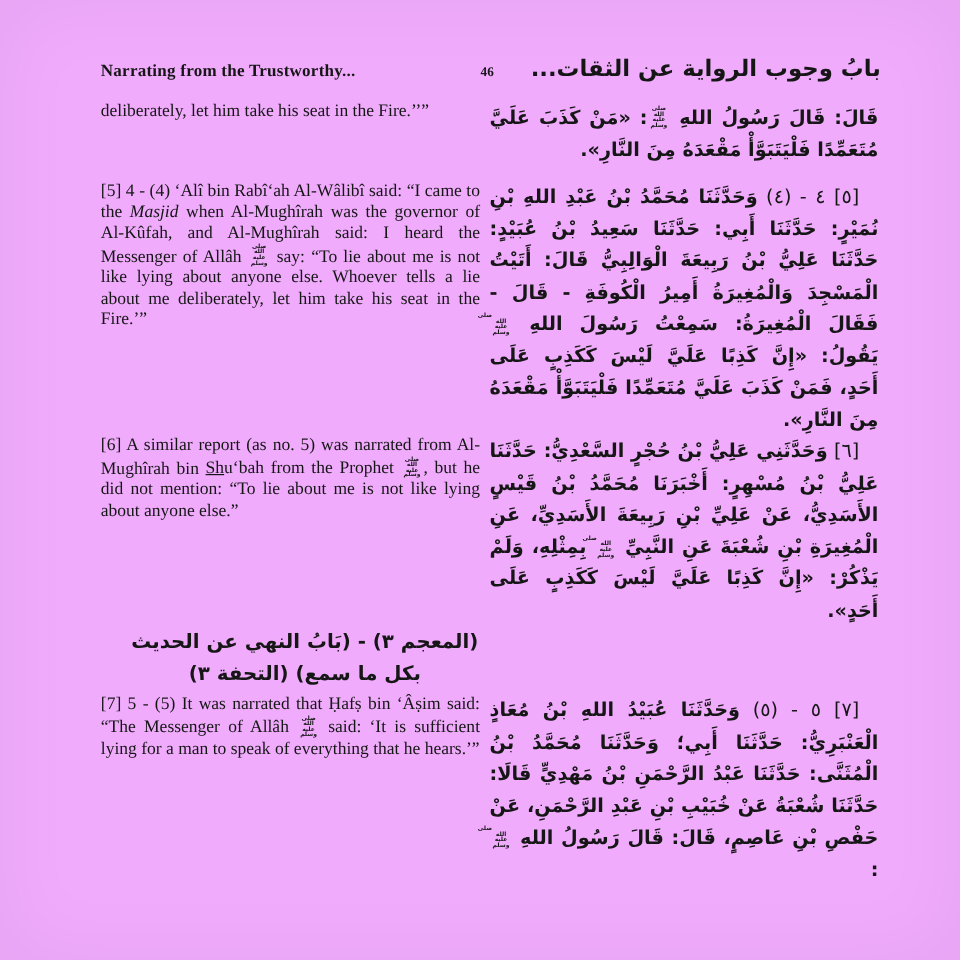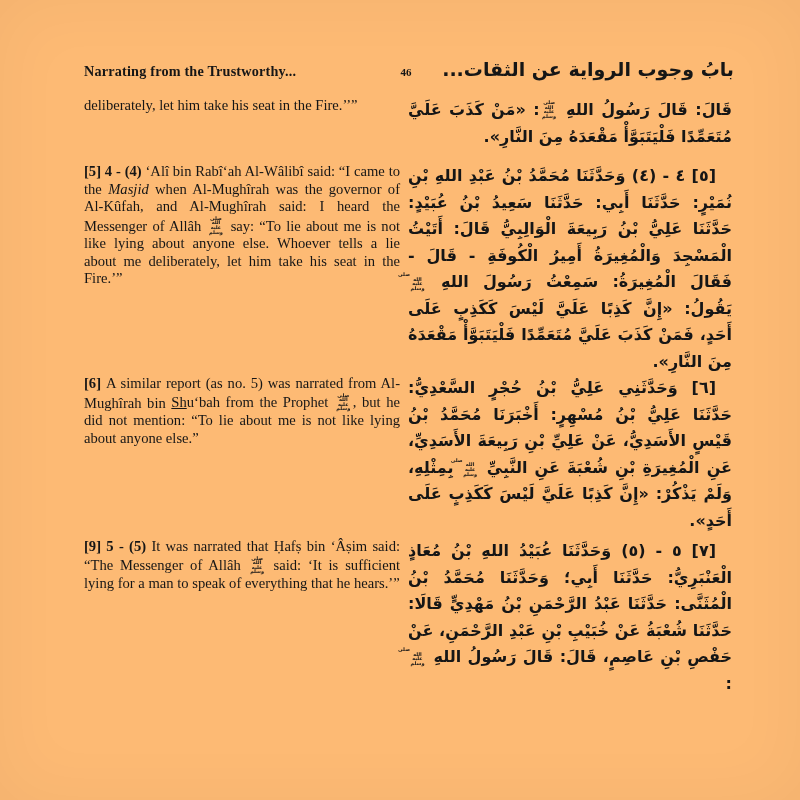--- a/index.html
+++ b/index.html
@@ -1,39 +1,39 @@
 <!DOCTYPE html>
 <html><head>
 <meta charset="utf-8">
 <style>
   html,body{margin:0;padding:0;background:#ffffff;}
   .page{
     width:800px;height:800px;box-sizing:border-box;
-    padding:58px 66px 20px 84px;background:#fdba74;color:#161616;
+    padding:46px 66px 20px 84px;background:#f0abfc;color:#161616;
     font-family:"Liberation Serif","DejaVu Serif",serif;
     overflow:hidden;position:relative;
     box-shadow:inset 0 0 70px rgba(0,0,0,0.045);
   }
   .header{display:flex;align-items:baseline;margin-bottom:17px;}
   .h-en{width:300px;font-weight:bold;font-size:14.2px;letter-spacing:.2px;}
   .h-num{width:44px;text-align:center;font-weight:bold;font-size:11px;}
   .h-ar{flex:1;direction:rtl;font-family:"DejaVu Sans",sans-serif;font-weight:bold;font-size:19px;}
   .band{display:flex;align-items:flex-start;}
   .cell-en{
     width:316px;font-size:14.6px;line-height:17.6px;
     text-align:justify;color:#161616;
   }
   .cell-ar{
     width:324px;margin-left:8px;direction:rtl;
     font-family:"DejaVu Sans",sans-serif;font-weight:bold;
     font-size:16px;line-height:26.5px;text-align:justify;color:#161616;
   }
   .heading-en{font-weight:bold;font-size:15.5px;line-height:19.5px;text-align:left;}
   .heading-ar{text-align:center;font-size:16.5px;line-height:26.5px;}
-  .seg-bold{font-weight:bold;}
+  .seg-bold{font-weight:normal;}
   .seg-italic{font-style:italic;}
   .seg-underline{text-decoration:underline;margin-top:20px;}
   .honorific{
     display:inline-block;width:17px;font-size:5px;line-height:4.6px;
     font-weight:bold;text-align:center;vertical-align:-3px;direction:rtl;
     font-family:"DejaVu Sans",sans-serif;margin:0 1px;white-space:normal;
   }
   
   [data-name="hadith-4-tail"]{margin-bottom:13px;}
   [data-name="chapter-3"]{margin-bottom:4px;}
@@ -59,19 +59,20 @@
       </div>
       <div class="band" data-name="hadith-5">
         <div class="cell-en" data-name="hadith-5-english"><span data-name="text-segment-bold" class="seg-bold">[5] 4 - (4) </span><span data-name="text-segment">‘Alî bin Rabî‘ah Al-Wâlibî said: “I came to the </span><span data-name="text-segment-italic" class="seg-italic">Masjid</span><span data-name="text-segment"> when Al-Mughîrah was the governor of Al-Kûfah, and Al-Mughîrah said: I heard the Messenger of Allâh <span class="honorific" data-name="honorific-symbol">صلى الله عليه وسلم</span> say: “To lie about me is not like lying about anyone else. Whoever tells a lie about me deliberately, let him take his seat in the Fire.’”</span></div>
         <div class="cell-ar" data-name="hadith-5-arabic"><span data-name="text-segment-bold" class="seg-bold">[٥] ٤ - (٤) </span><span data-name="text-segment">وَحَدَّثَنَا مُحَمَّدُ بْنُ عَبْدِ اللهِ بْنِ نُمَيْرٍ: حَدَّثَنَا أَبِي: حَدَّثَنَا سَعِيدُ بْنُ عُبَيْدٍ: حَدَّثَنَا عَلِيُّ بْنُ رَبِيعَةَ الْوَالِبِيُّ قَالَ: أَتَيْتُ الْمَسْجِدَ وَالْمُغِيرَةُ أَمِيرُ الْكُوفَةِ - قَالَ - فَقَالَ الْمُغِيرَةُ: سَمِعْتُ رَسُولَ اللهِ <span class="honorific" data-name="honorific-symbol">صلى الله عليه وسلم</span> يَقُولُ: «إِنَّ كَذِبًا عَلَيَّ لَيْسَ كَكَذِبٍ عَلَى أَحَدٍ، فَمَنْ كَذَبَ عَلَيَّ مُتَعَمِّدًا فَلْيَتَبَوَّأْ مَقْعَدَهُ مِنَ النَّارِ».</span></div>
       </div>
       <div class="band" data-name="hadith-6">
         <div class="cell-en" data-name="hadith-6-english"><span data-name="text-segment-bold" class="seg-bold">[6] </span><span data-name="text-segment">A similar report (as no. 5) was narrated from Al-Mughîrah bin </span><span data-name="text-segment-underline" class="seg-underline">Sh</span><span data-name="text-segment">u‘bah from the Prophet <span class="honorific" data-name="honorific-symbol">صلى الله عليه وسلم</span>, but he did not mention: “To lie about me is not like lying about anyone else.”</span></div>
         <div class="cell-ar" data-name="hadith-6-arabic"><span data-name="text-segment-bold" class="seg-bold">[٦] </span><span data-name="text-segment">وَحَدَّثَنِي عَلِيُّ بْنُ حُجْرٍ السَّعْدِيُّ: حَدَّثَنَا عَلِيُّ بْنُ مُسْهِرٍ: أَخْبَرَنَا مُحَمَّدُ بْنُ قَيْسٍ الأَسَدِيُّ، عَنْ عَلِيِّ بْنِ رَبِيعَةَ الأَسَدِيِّ، عَنِ الْمُغِيرَةِ بْنِ شُعْبَةَ عَنِ النَّبِيِّ <span class="honorific" data-name="honorific-symbol">صلى الله عليه وسلم</span> بِمِثْلِهِ، وَلَمْ يَذْكُرْ: «إِنَّ كَذِبًا عَلَيَّ لَيْسَ كَكَذِبٍ عَلَى أَحَدٍ».</span></div>
       </div>
       <div class="band" data-name="chapter-3">
+        <div class="cell-ar heading-ar" data-name="chapter-3-arabic"><span data-name="text-segment">(المعجم ٣) - (بَابُ النهي عن الحديث بكل ما سمع) (التحفة ٣)</span></div>
       </div>
       <div class="band" data-name="hadith-7">
-        <div class="cell-en" data-name="hadith-7-english"><span data-name="text-segment-bold" class="seg-bold">[9] 5 - (5) </span><span data-name="text-segment">It was narrated that Ḥafṣ bin ‘Âṣim said: “The Messenger of Allâh <span class="honorific" data-name="honorific-symbol">صلى الله عليه وسلم</span> said: ‘It is sufficient lying for a man to speak of everything that he hears.’”</span></div>
+        <div class="cell-en" data-name="hadith-7-english"><span data-name="text-segment-bold" class="seg-bold">[7] 5 - (5) </span><span data-name="text-segment">It was narrated that Ḥafṣ bin ‘Âṣim said: “The Messenger of Allâh <span class="honorific" data-name="honorific-symbol">صلى الله عليه وسلم</span> said: ‘It is sufficient lying for a man to speak of everything that he hears.’”</span></div>
         <div class="cell-ar" data-name="hadith-7-arabic"><span data-name="text-segment-bold" class="seg-bold">[٧] ٥ - (٥) </span><span data-name="text-segment">وَحَدَّثَنَا عُبَيْدُ اللهِ بْنُ مُعَاذٍ الْعَنْبَرِيُّ: حَدَّثَنَا أَبِي؛ وَحَدَّثَنَا مُحَمَّدُ بْنُ الْمُثَنَّى: حَدَّثَنَا عَبْدُ الرَّحْمَنِ بْنُ مَهْدِيٍّ قَالَا: حَدَّثَنَا شُعْبَةُ عَنْ خُبَيْبِ بْنِ عَبْدِ الرَّحْمَنِ، عَنْ حَفْصِ بْنِ عَاصِمٍ، قَالَ: قَالَ رَسُولُ اللهِ <span class="honorific" data-name="honorific-symbol">صلى الله عليه وسلم</span>:</span></div>
       </div>
     </div>
 </div>
 
 </body></html>

